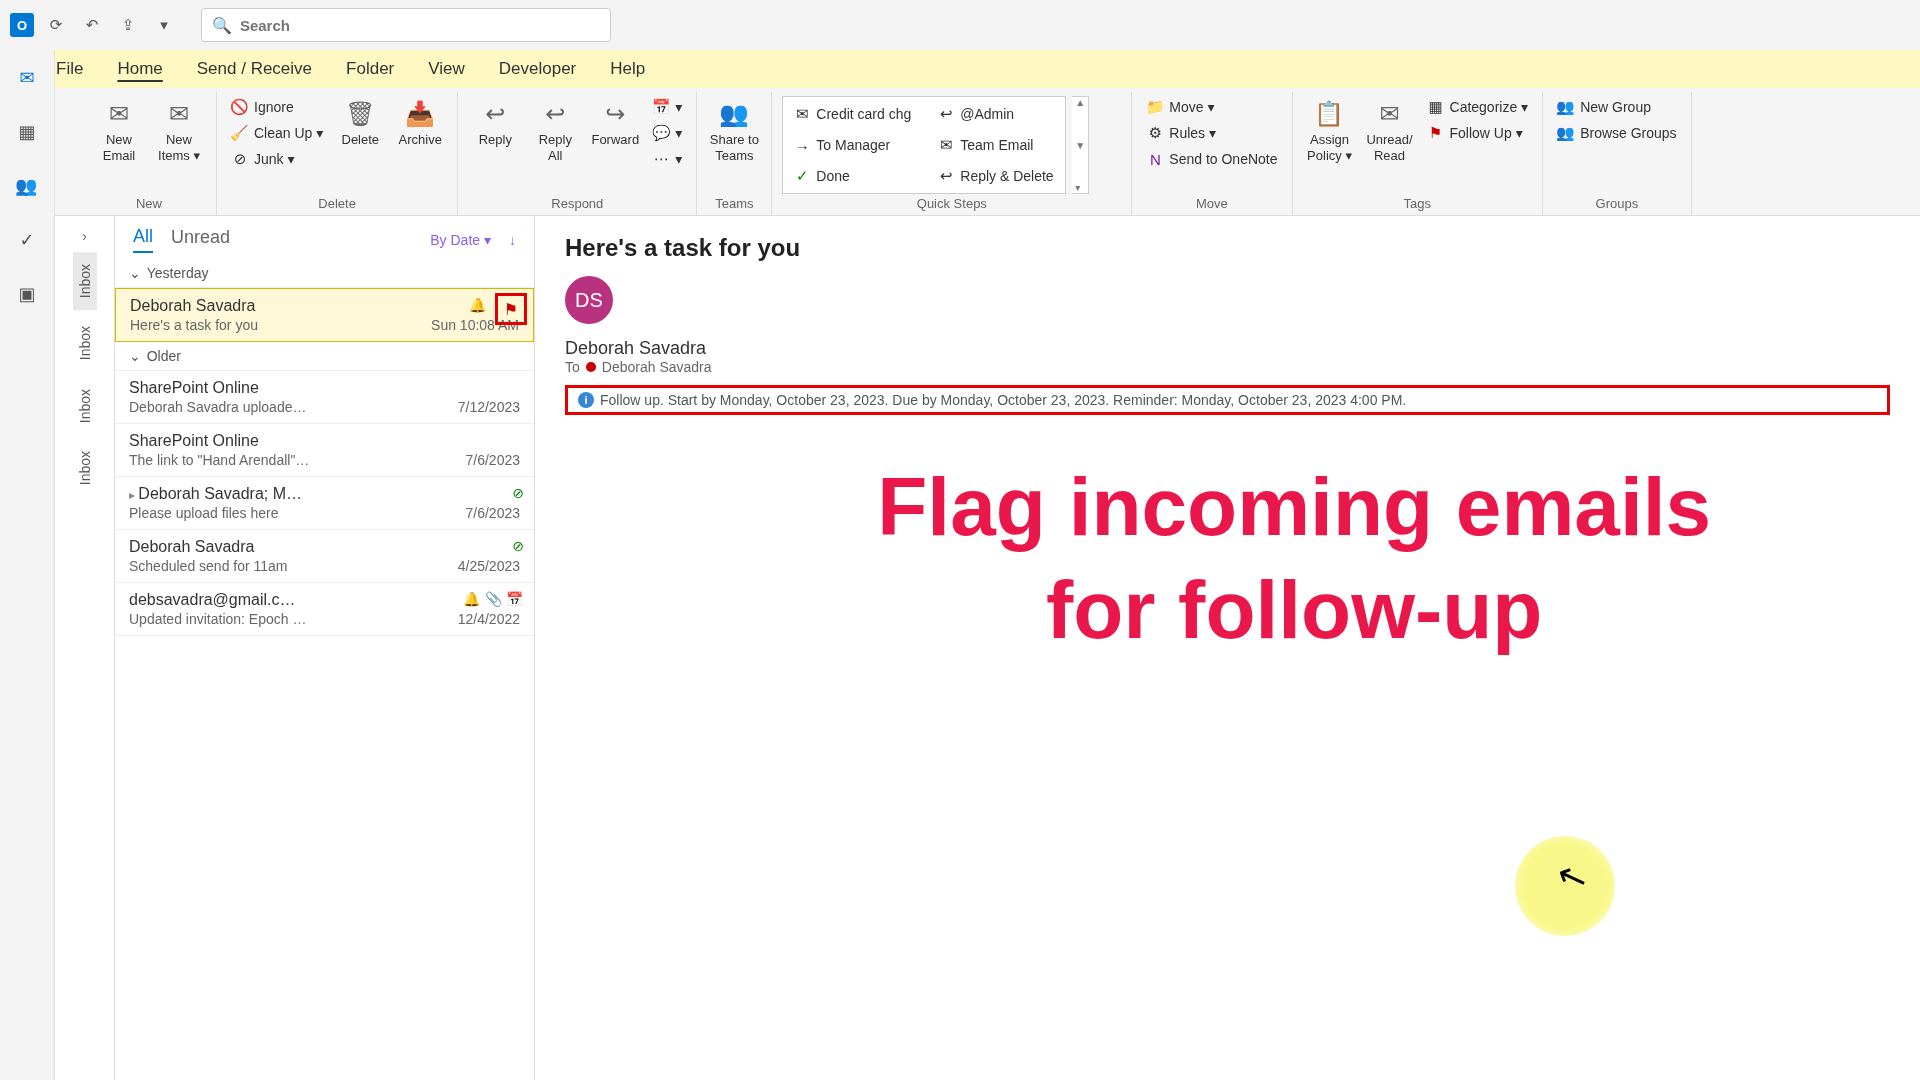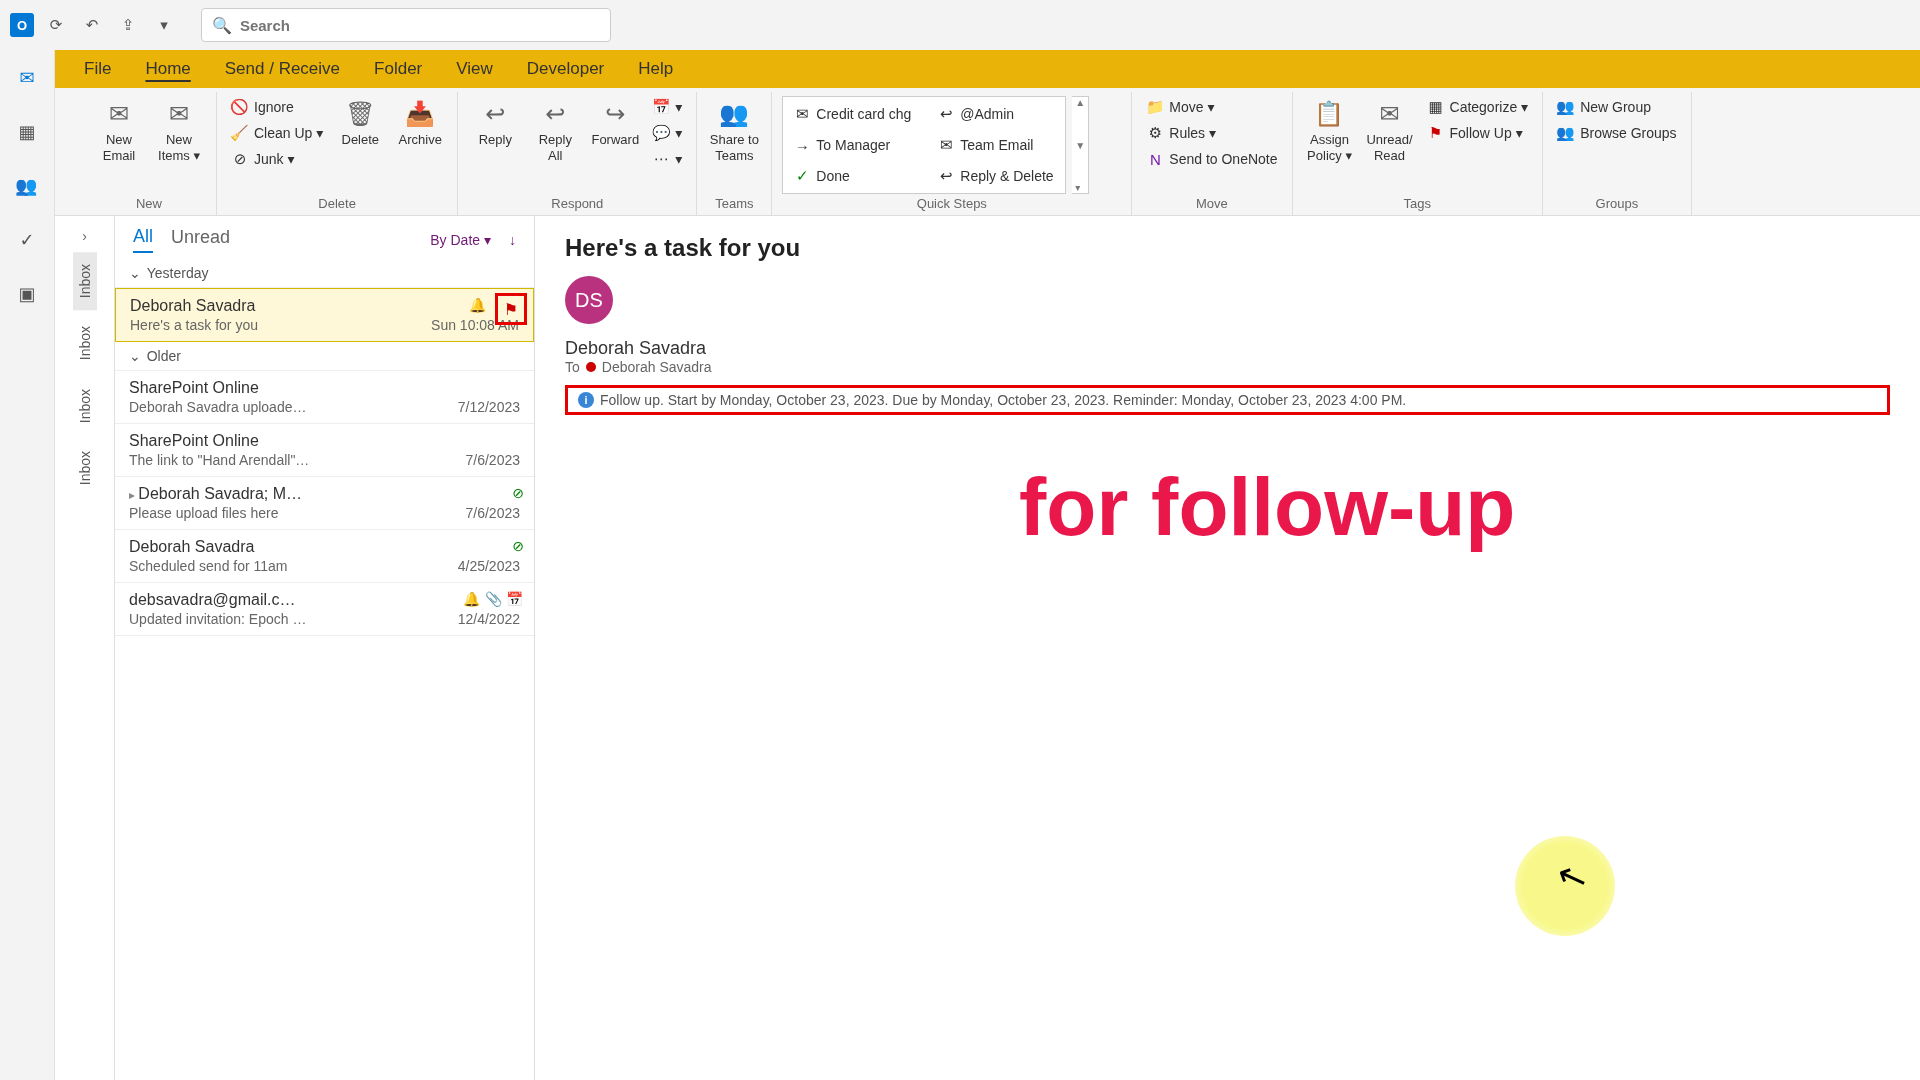--- a/index.html
+++ b/index.html
@@ -6,21 +6,21 @@
 body { background: #fff; width: 1920px; height: 1080px; overflow: hidden; position: relative; }
 
 
 .titlebar { height: 50px; background: #f3f3f3; display: flex; align-items: center; padding: 0 10px; gap: 8px; }
 .titlebar .app-icon { width: 24px; height: 24px; background: #0078d4; border-radius: 3px; display: flex; align-items: center; justify-content: center; color: #fff; font-size: 13px; font-weight: bold; }
 .titlebar .qat-btn { width: 28px; height: 28px; display: flex; align-items: center; justify-content: center; color: #555; cursor: pointer; font-size: 15px; }
 .searchbox { width: 410px; height: 34px; background: #fff; border: 1px solid #ccc; border-radius: 4px; display: flex; align-items: center; padding: 0 10px; gap: 8px; margin-left: 15px; }
 .searchbox input { border: none; outline: none; flex: 1; font-size: 15px; color: #666; font-weight: bold; }
 
 
-.menutabs { height: 38px; display: flex; align-items: center; padding-left: 82px; gap: 30px; background: #eab308; }
+.menutabs { height: 38px; display: flex; align-items: center; padding-left: 54px; gap: 30px; background: #fef9c3; }
 .menutabs .tab { font-size: 17px; color: #333; cursor: pointer; padding: 6px 2px; }
 .menutabs .tab.active { text-decoration: underline; text-underline-offset: 6px; text-decoration-thickness: 2px; }
 
 
 .ribbon { height: 128px; background: #f5f5f5; border-bottom: 1px solid #ddd; display: flex; padding: 4px 0 0 82px; }
 .ribbon-group { display: flex; flex-direction: column; padding: 0 10px; border-right: 1px solid #ddd; }
 .ribbon-group-content { flex: 1; display: flex; align-items: flex-start; gap: 6px; padding-top: 4px; }
 .ribbon-group-label { text-align: center; font-size: 13px; color: #666; padding: 2px 0 4px; }
 .rbtn-large { display: flex; flex-direction: column; align-items: center; width: 54px; cursor: pointer; padding: 2px; }
 .rbtn-large .ricon { width: 36px; height: 32px; display: flex; align-items: center; justify-content: center; font-size: 24px; color: #666; }
@@ -45,21 +45,21 @@
 .folderpane .expand { font-size: 14px; color: #666; cursor: pointer; padding: 4px; }
 .folderpane .vtab { writing-mode: vertical-rl; transform: rotate(180deg); font-size: 14px; color: #555; padding: 12px 4px; cursor: pointer; }
 .folderpane .vtab.active { background: #e8e8e8; }
 
 
 .msglist { width: 420px; background: #fff; border-right: 1px solid #ddd; display: flex; flex-direction: column; }
 .msglist-header { display: flex; align-items: center; padding: 10px 18px 6px; gap: 18px; }
 .msglist-header .filter { font-size: 18px; color: #666; cursor: pointer; padding-bottom: 4px; }
 .msglist-header .filter.active { color: #0078d4; border-bottom: 2px solid #0078d4; }
 .msglist-header .spacer { flex: 1; }
-.msglist-header .sort { font-size: 14px; color: #701a75; cursor: pointer; }
+.msglist-header .sort { font-size: 14px; color: #8b5cf6; cursor: pointer; }
 .group-hdr { background: #fff; padding: 6px 14px; font-size: 14px; color: #555; display: flex; align-items: center; gap: 6px; border-bottom: 1px solid #eee; }
 .msg-item { padding: 8px 14px; border-bottom: 1px solid #eee; cursor: pointer; position: relative; }
 .msg-item.selected { background: #fff8d8; border: 1px solid #d4b800; }
 .msg-item .sender { font-size: 16px; color: #333; }
 .msg-item .row2 { display: flex; justify-content: space-between; font-size: 14px; color: #666; margin-top: 2px; }
 .msg-item .icons { position: absolute; right: 10px; top: 8px; display: flex; gap: 4px; font-size: 14px; color: #888; }
 .msg-item .flag-highlight { position: absolute; right: 6px; top: 4px; width: 32px; height: 32px; border: 3px solid #e60000; display: flex; align-items: center; justify-content: center; }
 .older-msg .sender { font-size: 16px; }
 .folder-footer { text-align: center; padding: 12px 10px; font-size: 13px; color: #777; }
 .folder-footer a { color: #0066cc; text-decoration: underline; cursor: pointer; }
@@ -399,18 +399,19 @@
             <span>Deborah Savadra</span>
           </div>
       </div>
     </div>
     <div class="followup-bar">
       <div class="info-icon">i</div>
       <span>Follow up.  Start by Monday, October 23, 2023.  Due by Monday, October 23, 2023.  Reminder: Monday, October 23, 2023 4:00 PM.</span>
     </div>
 
     <div class="overlay-text">
+      <span>Flag incoming emails</span>
       <span class="line2">for follow-up</span>
     </div>
     <div class="highlight-cursor"></div>
     <div class="cursor-arrow">↖</div>
   </div>
 </div>
 
 </body></html>

